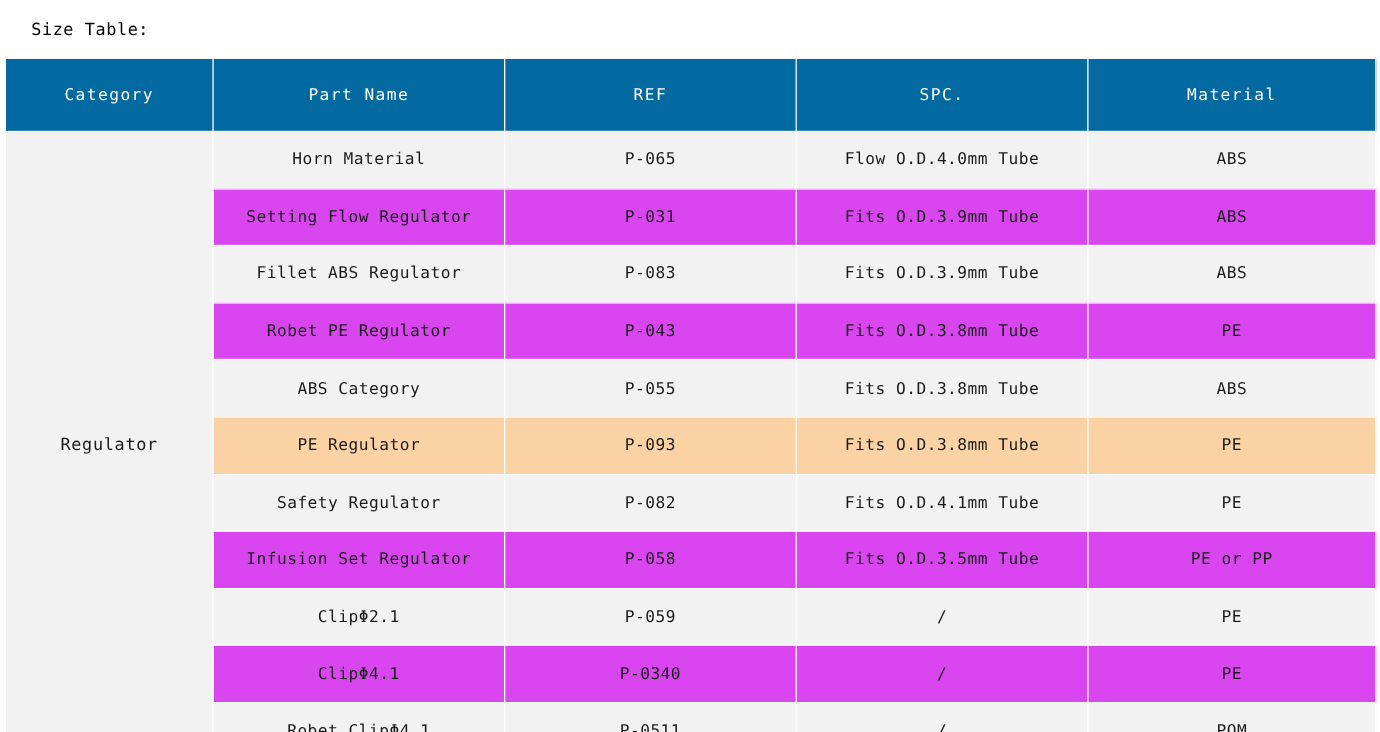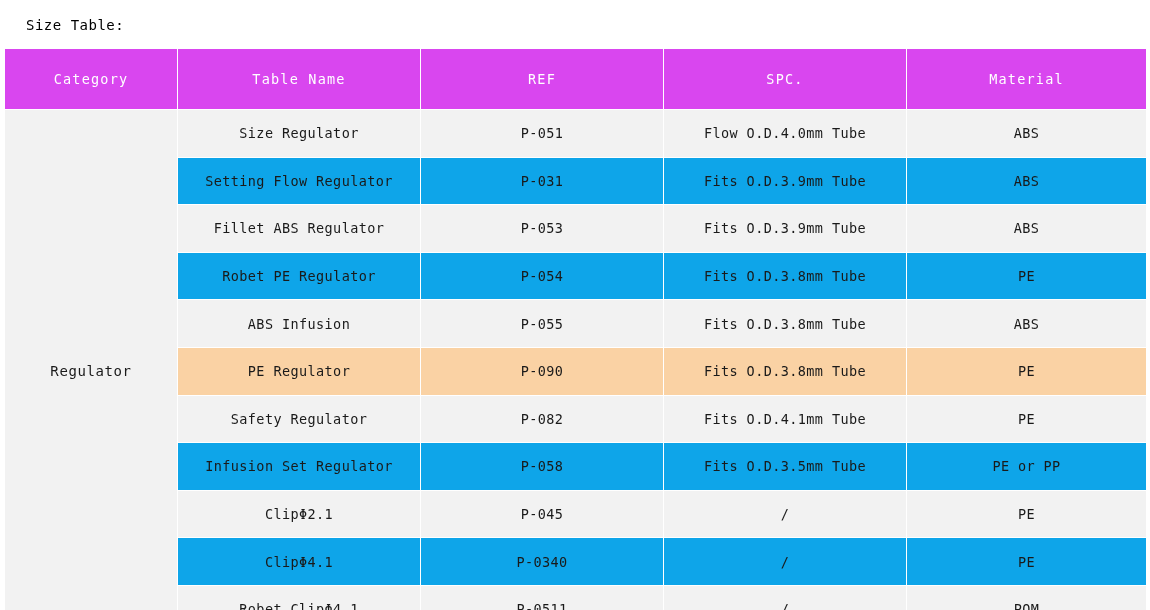--- a/index.html
+++ b/index.html
@@ -33,21 +33,21 @@
   table.size-table {
     position: absolute;
     left: 4px;
     top: 48px;
     width: 1142px;
     border-collapse: collapse;
     table-layout: fixed;
     font-size: 13px;
   }
   table.size-table th {
-    background: #d946ef;
+    background: #0369a1;
     color: #ffffff;
     font-weight: normal;
     font-family: "DejaVu Sans Mono", monospace;
     font-size: 13.5px;
     letter-spacing: 1.2px;
     height: 58px;
     border: 1px solid #ffffff;
     text-align: center;
     vertical-align: middle;
   }
@@ -56,21 +56,21 @@
     text-align: center;
     vertical-align: middle;
     height: 44.6px;
     font-family: "DejaVu Sans Mono", monospace;
     font-size: 13.5px;
     letter-spacing: 0.4px;
     color: #1a1a1a;
     background: #f2f2f2;
   }
   table.size-table td.alt {
-    background: #0ea5e9;
+    background: #d946ef;
   }
   table.size-table td.category-cell {
     background: #f2f2f2;
     font-size: 14px;
     letter-spacing: 0.6px;
   }
   table.size-table tr.highlight td {
     background: #fad2a4;
     text-align: center;
   }
@@ -92,79 +92,79 @@
     <colgroup>
       <col class="c-category">
       <col class="c-partname">
       <col class="c-ref">
       <col class="c-spc">
       <col class="c-material">
     </colgroup>
     <thead>
       <tr>
         <th>Category</th>
-        <th>Table Name</th>
+        <th>Part Name</th>
         <th>REF</th>
         <th>SPC.</th>
         <th>Material</th>
       </tr>
     </thead>
     <tbody>
         <tr>
           <td class="category-cell" rowspan="11">Regulator</td>
-          <td class="cell">Size Regulator</td>
-          <td class="cell">P-051</td>
+          <td class="cell">Horn Material</td>
+          <td class="cell">P-065</td>
           <td class="cell">Flow O.D.4.0mm Tube</td>
           <td class="cell">ABS</td>
         </tr>
         <tr>
           <td class="cell alt">Setting Flow Regulator</td>
           <td class="cell alt">P-031</td>
           <td class="cell alt">Fits O.D.3.9mm Tube</td>
           <td class="cell alt">ABS</td>
         </tr>
         <tr>
           <td class="cell">Fillet ABS Regulator</td>
-          <td class="cell">P-053</td>
+          <td class="cell">P-083</td>
           <td class="cell">Fits O.D.3.9mm Tube</td>
           <td class="cell">ABS</td>
         </tr>
         <tr>
           <td class="cell alt">Robet PE Regulator</td>
-          <td class="cell alt">P-054</td>
+          <td class="cell alt">P-043</td>
           <td class="cell alt">Fits O.D.3.8mm Tube</td>
           <td class="cell alt">PE</td>
         </tr>
         <tr>
-          <td class="cell">ABS Infusion</td>
+          <td class="cell">ABS Category</td>
           <td class="cell">P-055</td>
           <td class="cell">Fits O.D.3.8mm Tube</td>
           <td class="cell">ABS</td>
         </tr>
         <tr class="highlight">
           <td class="cell alt">PE Regulator</td>
-          <td class="cell alt">P-090</td>
+          <td class="cell alt">P-093</td>
           <td class="cell alt">Fits O.D.3.8mm Tube</td>
           <td class="cell alt">PE</td>
         </tr>
         <tr>
           <td class="cell">Safety Regulator</td>
           <td class="cell">P-082</td>
           <td class="cell">Fits O.D.4.1mm Tube</td>
           <td class="cell">PE</td>
         </tr>
         <tr>
           <td class="cell alt">Infusion Set Regulator</td>
           <td class="cell alt">P-058</td>
           <td class="cell alt">Fits O.D.3.5mm Tube</td>
           <td class="cell alt">PE or PP</td>
         </tr>
         <tr>
           <td class="cell">ClipΦ2.1</td>
-          <td class="cell">P-045</td>
+          <td class="cell">P-059</td>
           <td class="cell">/</td>
           <td class="cell">PE</td>
         </tr>
         <tr>
           <td class="cell alt">ClipΦ4.1</td>
           <td class="cell alt">P-0340</td>
           <td class="cell alt">/</td>
           <td class="cell alt">PE</td>
         </tr>
         <tr>

